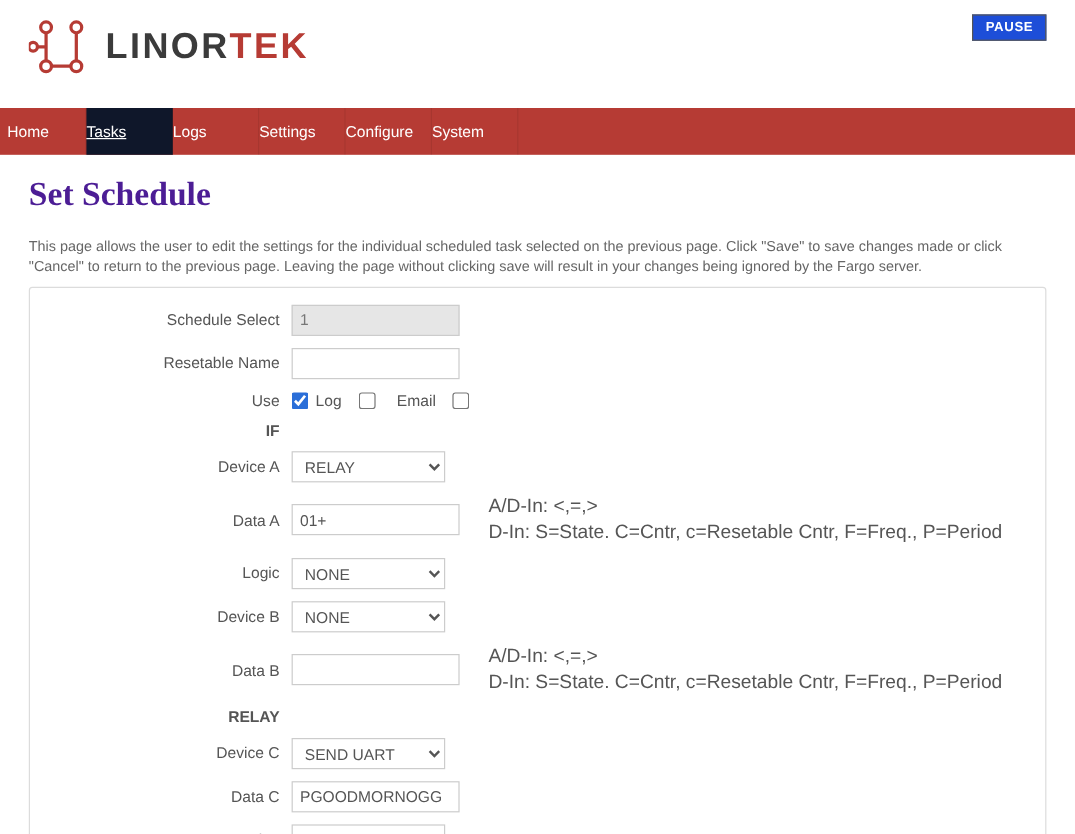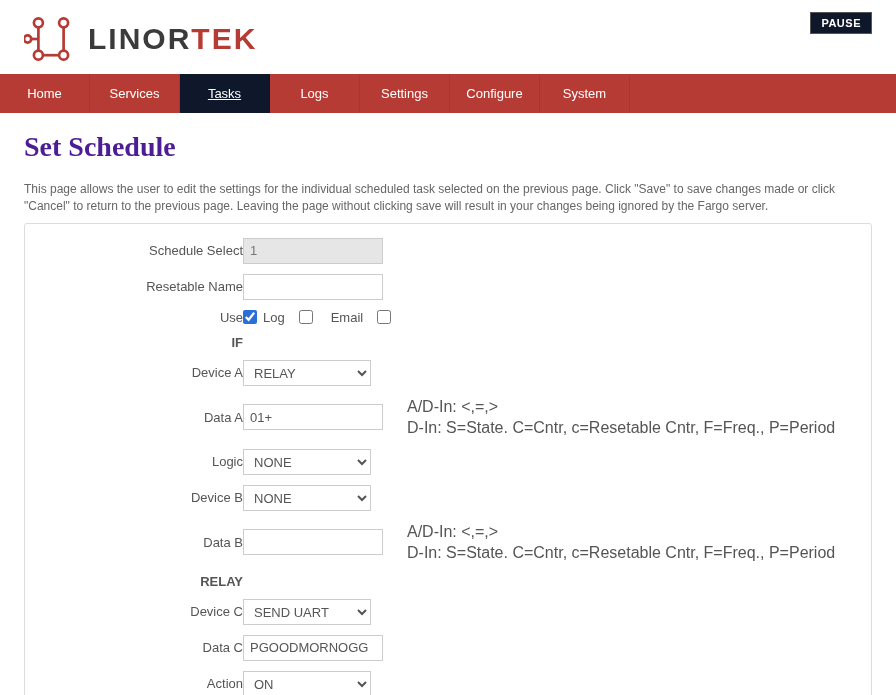--- a/index.html
+++ b/index.html
@@ -16,55 +16,54 @@
     background: #fff;
     margin: 0 auto;
     width: 896px;
     min-height: 695px;
     padding-bottom: 10px;
   }
   .header {
     display: flex;
     justify-content: space-between;
     align-items: flex-start;
-    padding: 12px 24px 8px 24px;
+    padding: 12px 24px 24px 24px;
   }
   .logo {
     display: flex;
     align-items: center;
     gap: 10px;
   }
   .logo svg { width: 54px; height: 54px; }
   .logo-text {
     font-family: "Trebuchet MS", Arial, sans-serif;
     font-size: 30px;
     letter-spacing: 2px;
     font-weight: 600;
     color: #3b3b3b;
   }
   .logo-text .accent { color: #b63b34; }
   .pause-btn {
-    background: #0f172a;
+    background: #1d4ed8;
     color: #fff;
     border: 1px solid #555;
     font-size: 11px;
     font-weight: bold;
     padding: 4px 10px;
     cursor: pointer;
     letter-spacing: 0.5px;
   }
   nav.mainnav {
     background: #b63b34;
     display: flex;
   }
   nav.mainnav .item {
     color: #fff;
     padding: 12px 0;
-    width: 90px;
-    text-align: center;
+    width: 72px;
     font-size: 13px;
     cursor: pointer;
     border-right: 1px solid rgba(0,0,0,0.08);
   }
   nav.mainnav .item:first-child { padding-left: 6px; padding-right: 6px;}
   nav.mainnav .item.active {
     background: #0f172a;
     text-decoration: underline;
   }
   .content {
@@ -89,20 +88,21 @@
     padding: 14px 18px 18px 18px;
   }
   .form-row {
     display: flex;
     align-items: center;
     margin-bottom: 10px;
   }
   .form-label {
     width: 200px;
     text-align: right;
+    padding-right: 10px;
     font-size: 13px;
     color: #555;
   }
   .form-label.bold { font-weight: bold; }
   .form-field {
     display: flex;
     align-items: center;
     gap: 6px;
     flex: 1;
   }
@@ -121,21 +121,21 @@
   }
   select { width: 128px; }
   .hint {
     font-size: 16px;
     color: #555;
     margin-left: 18px;
     line-height: 1.35;
   }
   .checkbox-group {
     display: flex;
-    align-items: flex-start;
+    align-items: flex-end;
     gap: 4px;
   }
   .checkbox-group label {
     font-size: 13px;
     color: #555;
     margin-right: 10px;
     margin-left: 2px;
   }
   input[type="checkbox"] {
     width: 14px;
@@ -178,21 +178,20 @@
       </svg>
       <span class="logo-text">
         <span>LINOR</span><span class="accent">TEK</span>
       </span>
     </div>
     <button class="pause-btn">PAUSE</button>
   </div>
 
   <nav class="mainnav">
     <div class="item">Home</div>
-    <div class="item">Services</div>
     <div class="item active">Tasks</div>
     <div class="item">Logs</div>
     <div class="item">Settings</div>
     <div class="item">Configure</div>
     <div class="item">System</div>
   </nav>
 
   <div class="content">
     <h1 class="page-title">Set Schedule</h1>
     <p class="desc">This page allows the user to edit the settings for the individual scheduled task selected on the previous page. Click "Save" to save changes made or click "Cancel" to return to the previous page. Leaving the page without clicking save will result in your changes being ignored by the Fargo server.</p>

